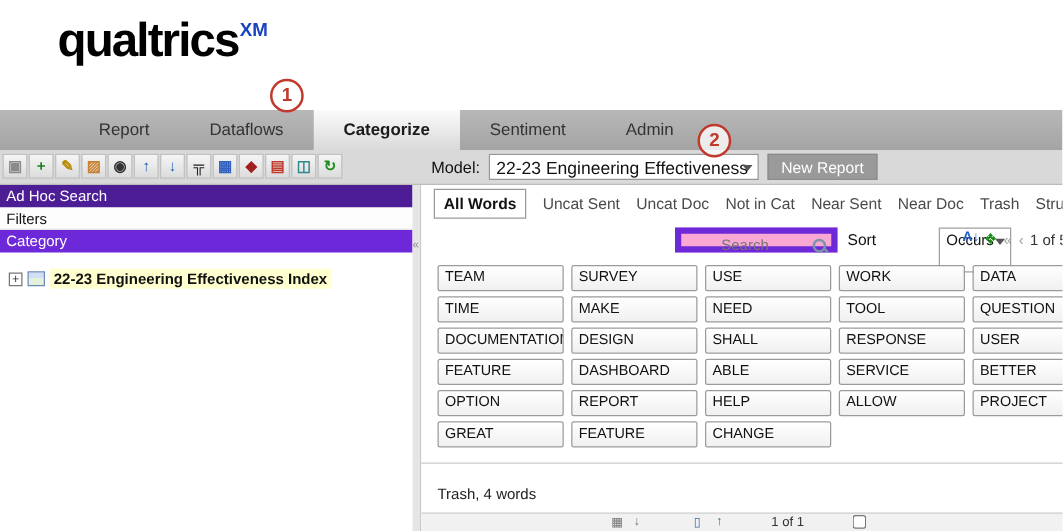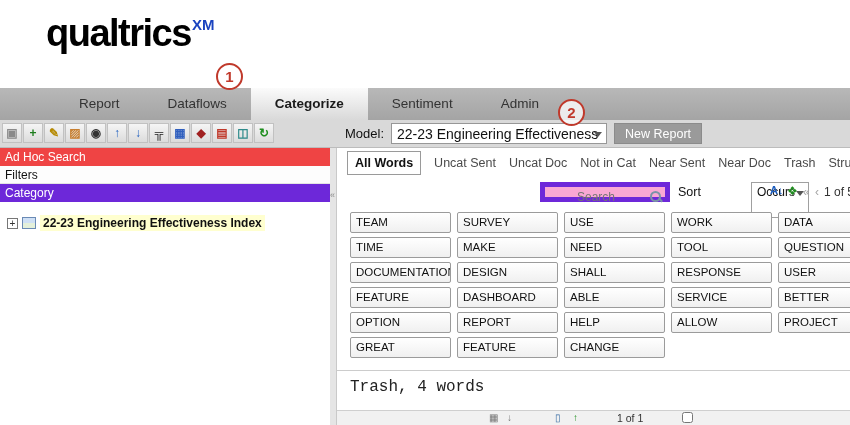--- a/index.html
+++ b/index.html
@@ -47,21 +47,21 @@
   }
   .select-caret { position:absolute; right:4px; top:8px; width:0; height:0;
     border-left:4px solid transparent; border-right:4px solid transparent; border-top:5px solid #555; }
   .new-model-btn {
     height:21px; background:#9a9a9a; color:#fff; font-size:12.5px; border:1px solid #8b8b8b;
     padding:0 10px; cursor:pointer; font-family:inherit; white-space:nowrap;
   }
 
   
   .left-panel { position:absolute; left:0; top:148px; width:330px; height:277px; background:#fff; }
-  .adhoc-header { height:18px; background:#ef4444; color:#fff; font-size:12px; line-height:18px; padding-left:5px; cursor:pointer; }
+  .adhoc-header { height:18px; background:#4c1d95; color:#fff; font-size:12px; line-height:18px; padding-left:5px; cursor:pointer; }
   .filters-row  { height:18px; background:#fdfdfd; color:#111; font-size:12px; line-height:18px; padding-left:5px; border-bottom:1px solid #e4e4e4; cursor:pointer; }
   .category-header { height:18px; background:#6d28d9; color:#fff; font-weight:normal; font-size:12px; line-height:18px; padding-left:5px; cursor:pointer; }
   .tree { padding:13px 0 0 7px; }
   .tree-item { display:flex; align-items:center; gap:4px; cursor:pointer; }
   .expander { width:11px; height:11px; border:1px solid #777; background:#fff; font-size:10px; line-height:9px; text-align:center; color:#333; flex:none; }
   .cat-icon { width:14px; height:12px; border:1px solid #6a8ab5; background:linear-gradient(#cfe0f5 45%, #e4f0da 45%); flex:none; }
   .tree-label { font-size:12px; font-weight:bold; background:#ffffcf; padding:1px 3px; white-space:nowrap; }
 
   
   .splitter { position:absolute; left:330px; top:148px; width:7px; height:277px; background:#e5e5e5; border-right:1px solid #c9c9c9; cursor:col-resize; }
@@ -90,21 +90,21 @@
   .pager-text  { position:absolute; left:487px; top:3px; font-size:12px; color:#333; white-space:nowrap; }
 
   .word-grid { position:absolute; left:13px; top:64px; display:grid; grid-template-columns:repeat(5,101px); gap:4px 6px; }
   .word-btn {
     height:21px; border:1px solid #9b9b9b; border-radius:2px; background:linear-gradient(#ffffff,#f0f0f0);
     font-size:11.5px; color:#111; text-align:left; padding:0 5px; font-family:inherit; cursor:pointer;
     overflow:hidden; white-space:nowrap; line-height:19px;
   }
 
   .status-sep  { position:absolute; left:0; width:545px; top:222px; border-top:1px solid #ccc; }
-  .status-text { position:absolute; left:13px; top:230px; font-size:16px; color:#222;font-family:Liberation Mono, monospace; }
+  .status-text { position:absolute; left:13px; top:240px; font-size:12px; color:#222; }
 
   .bottom-strip { position:absolute; left:0; width:545px; top:262px; height:15px; background:#f1f1f1; border-top:1px solid #cfcfcf; }
   .b-icon { position:absolute; top:1px; font-size:10px; cursor:pointer; }
   .b-pager { position:absolute; left:280px; top:1px; font-size:10.5px; color:#333; white-space:nowrap; }
   .b-check { position:absolute; left:345px; top:1px; width:11px; height:11px; }
 </style>
 </head>
 <body>
 
 <div class="header">

